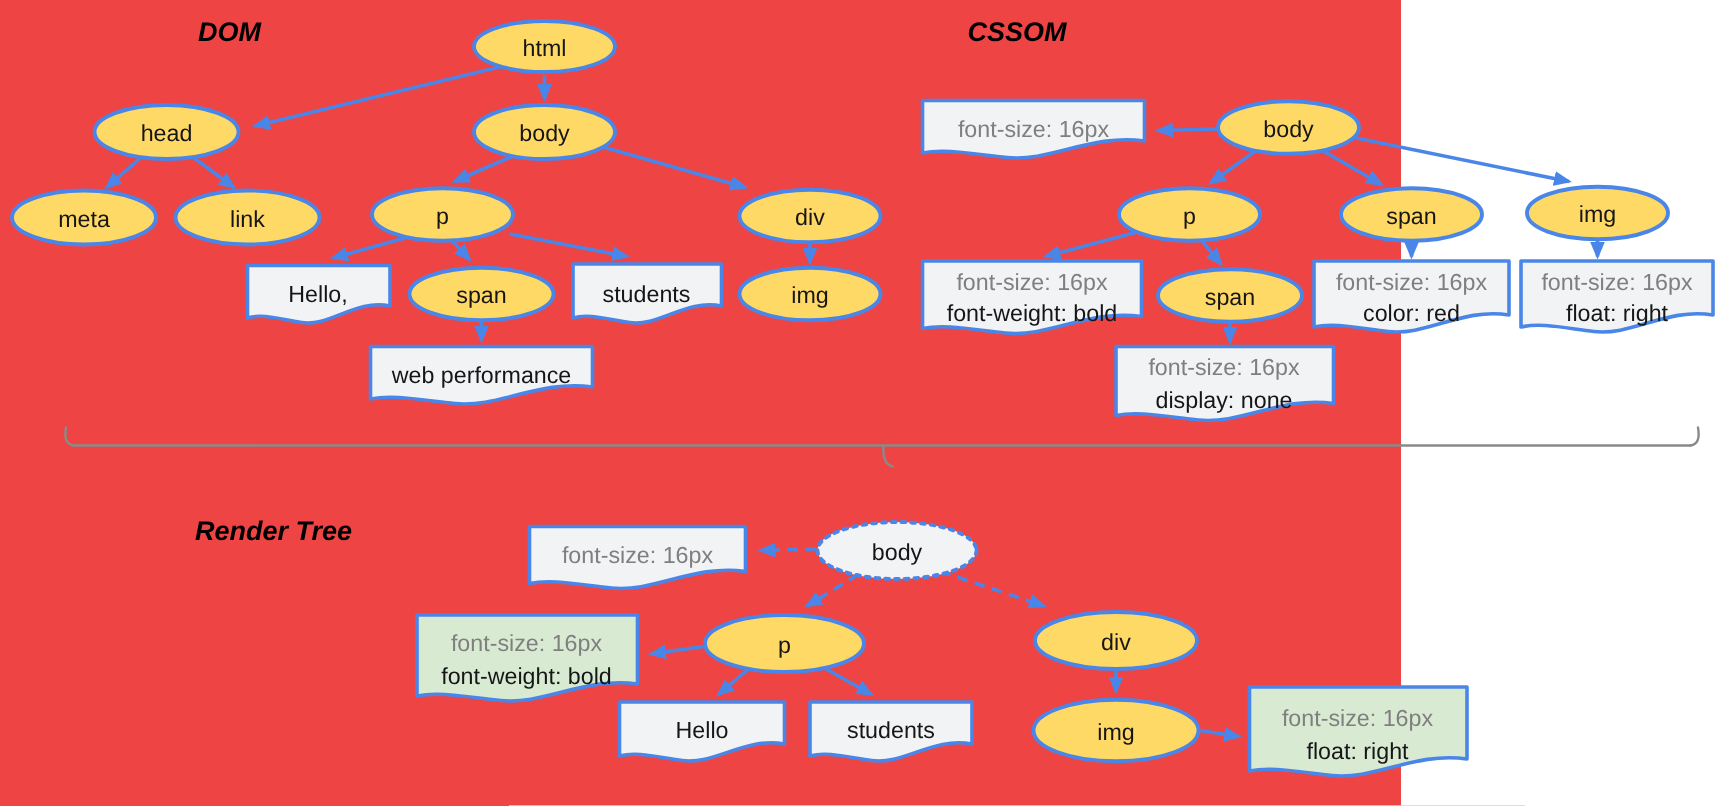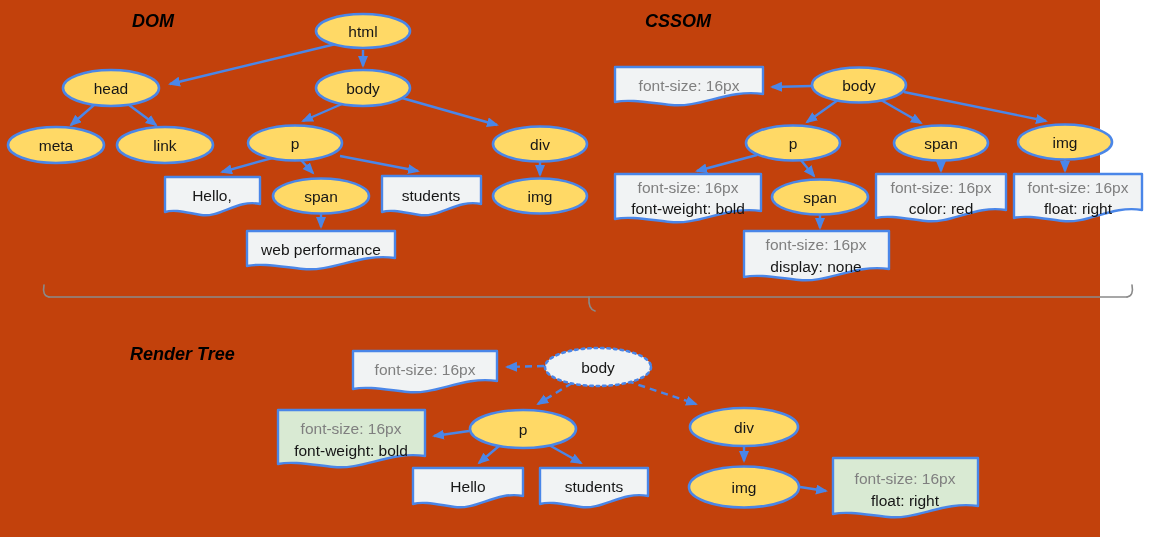--- a/index.html
+++ b/index.html
@@ -1,20 +1,20 @@
 <!DOCTYPE html>
 <html style="--node-fill: #ffd966; --stroke-blue: #4a86e8; --note-fill: #f1f3f4; --note-green: #d9ead3; --render-body-fill: #f1f3f4; --text-gray: #7f7f7f; --bracket-gray: #8a8a8a;"><head>
 <meta charset="utf-8">
 <style>
   html, body { margin: 0; padding: 0; background: #ffffff; }
   .canvas {
     position: relative;
-    width: 1100px;
+    width: 934px;
     height: 537px;
-    background: #c2410c;
+    background: #ef4444;
     font-family: "Liberation Sans", sans-serif;
   }
   svg text {
     font-family: "Liberation Sans", sans-serif;
     font-size: 15.5px;
     fill: #161616;
     text-anchor: middle;
   }
   svg text.title {
     font-size: 18px;

